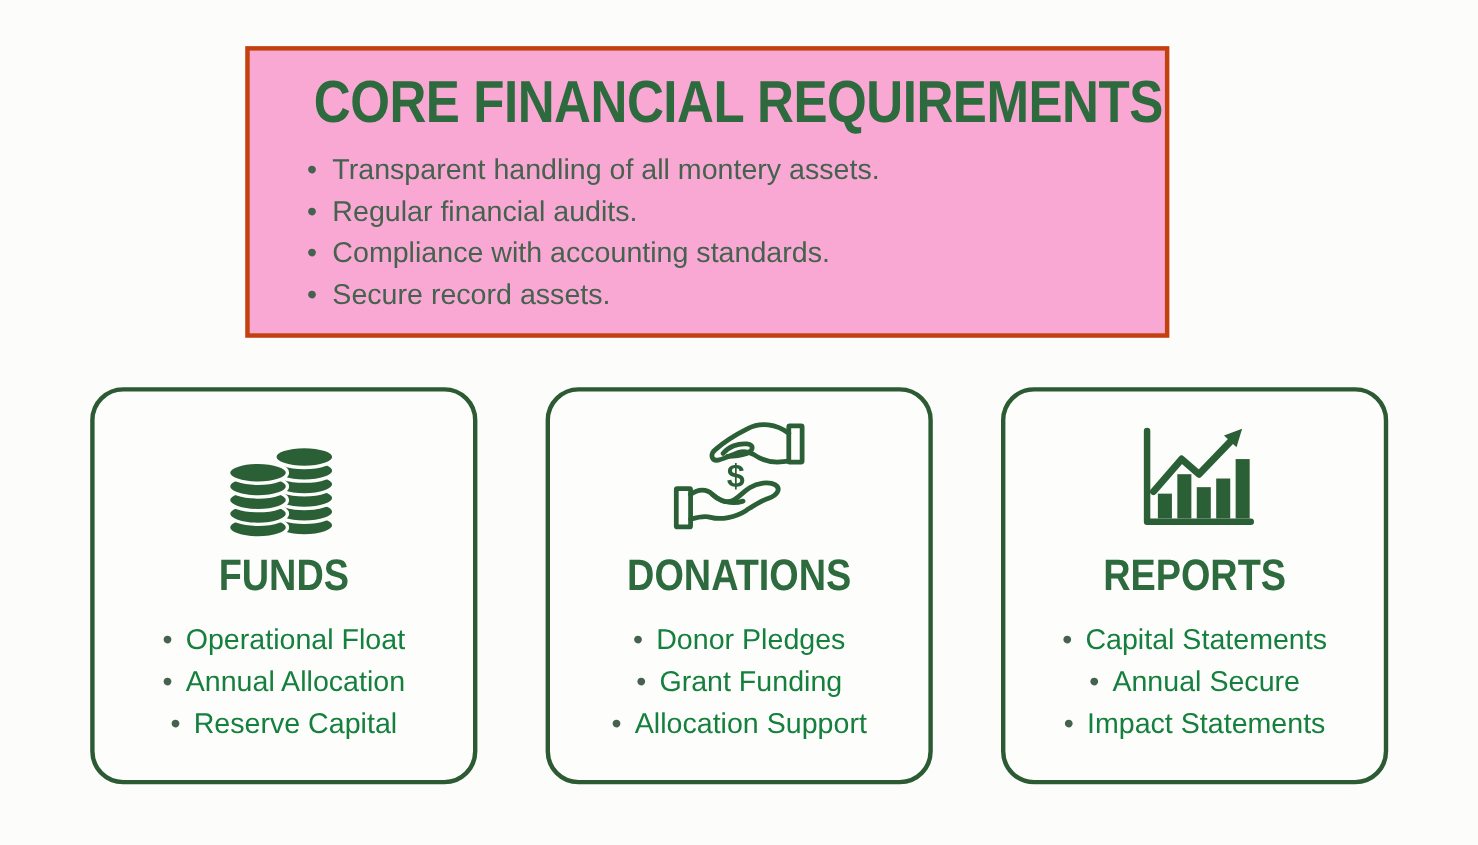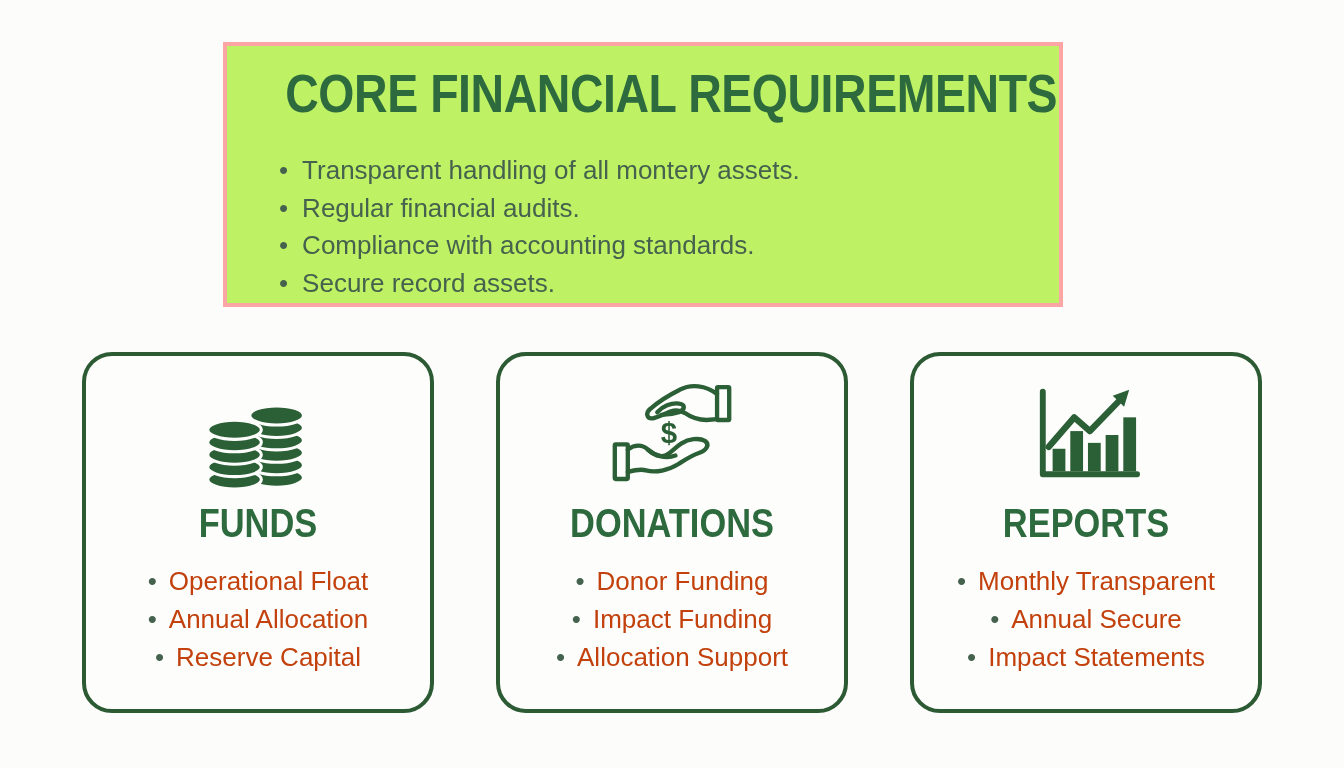--- a/index.html
+++ b/index.html
@@ -14,39 +14,39 @@
     background: #fcfcfb;
     overflow: hidden;
   }
 
   
   .header-box {
     position: absolute;
     left: 223px; top: 42px;
     width: 840px; height: 265px;
     box-sizing: border-box;
-    border: 4px solid #fca5a5;
-    background: #bef264;
+    border: 4px solid #c2410c;
+    background: #f9a8d4;
     padding-top: 16px;
     text-align: center;
   }
   .header-box h1 {
     margin: 0;
     font-size: 54px;
     line-height: 62px;
     font-weight: bold;
     color: #2d6a3d;
     letter-spacing: -0.5px;
     transform: scaleX(0.86);
     transform-origin: 50% 50%;
     white-space: nowrap;
   }
   .header-list {
     list-style: none;
-    margin: 28px 0 0 0;
+    margin: 12px 0 0 0;
     padding: 0 0 0 52px;
     text-align: left;
     font-size: 26px;
     line-height: 37.5px;
     color: #44624d;
   }
   .header-list li::before {
     content: "\2022";
     margin-right: 14px;
     color: #44624d;
@@ -84,21 +84,21 @@
     transform: scaleX(0.86);
     transform-origin: 50% 50%;
     white-space: nowrap;
   }
   .card-list {
     list-style: none;
     margin: 16px 0 0 0;
     padding: 0;
     font-size: 26px;
     line-height: 38px;
-    color: #c2410c;
+    color: #15803d;
   }
   .card-list li::before {
     content: "\2022";
     margin-right: 12px;
     color: #44624d;
   }
 
   .ico { display: block; }
   .ico .stroke { fill: none; stroke: #2b5f36; stroke-width: 5; stroke-linecap: round; stroke-linejoin: round; }
   .ico .fill   { fill: #2b5f36; }
@@ -158,22 +158,22 @@
 
           <text class="dollar" x="62" y="72">$</text>
 
           <rect class="stroke" x="9" y="74" width="15" height="40" rx="1"></rect>
           <path class="stroke" d="M24,80 C32,74 41,74 47,80 C53,86 61,89 67,87 C73,85 78,78 86,73 C94,68 106,66 113,70 C119,74 115,81 106,84 C97,87 90,92 82,97 C71,104 56,107 45,104 C38,102 31,104 24,106"></path>
           <path class="stroke" d="M47,80 C55,87 67,91 79,87"></path>
         </svg>
       </div>
       <h2>DONATIONS</h2>
       <ul class="card-list">
-        <li>Donor Funding</li>
-        <li>Impact Funding</li>
+        <li>Donor Pledges</li>
+        <li>Grant Funding</li>
         <li>Allocation Support</li>
       </ul>
     </section>
 
     <section class="card">
       <div class="icon-wrap">
         <svg class="ico" width="118" height="108" viewBox="0 0 120 110" aria-hidden="true">
 
           <path class="stroke" style="stroke-width:6" d="M16,10 L16,94 L112,94"></path>
 
@@ -182,20 +182,20 @@
           <rect class="fill" x="62" y="62" width="13" height="29"></rect>
           <rect class="fill" x="80" y="54" width="13" height="37"></rect>
           <rect class="fill" x="98" y="36" width="13" height="55"></rect>
 
           <polyline class="stroke" style="stroke-width:6.5" points="22,66 48,36 64,50 93,20"></polyline>
           <polygon class="fill" points="104,8 98.8,25.1 87.2,14.1"></polygon>
         </svg>
       </div>
       <h2>REPORTS</h2>
       <ul class="card-list">
-        <li>Monthly Transparent</li>
+        <li>Capital Statements</li>
         <li>Annual Secure</li>
         <li>Impact Statements</li>
       </ul>
     </section>
 
   </div>
 </div>
 
 </body></html>

